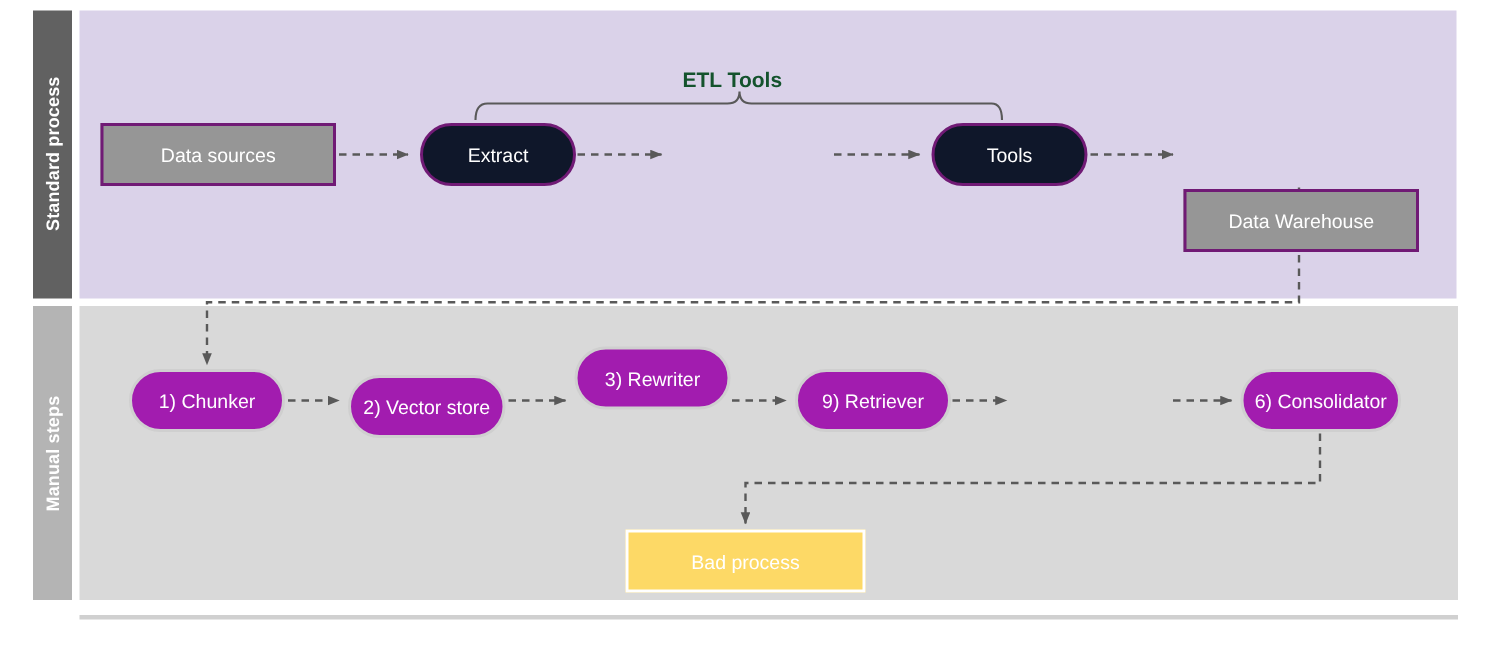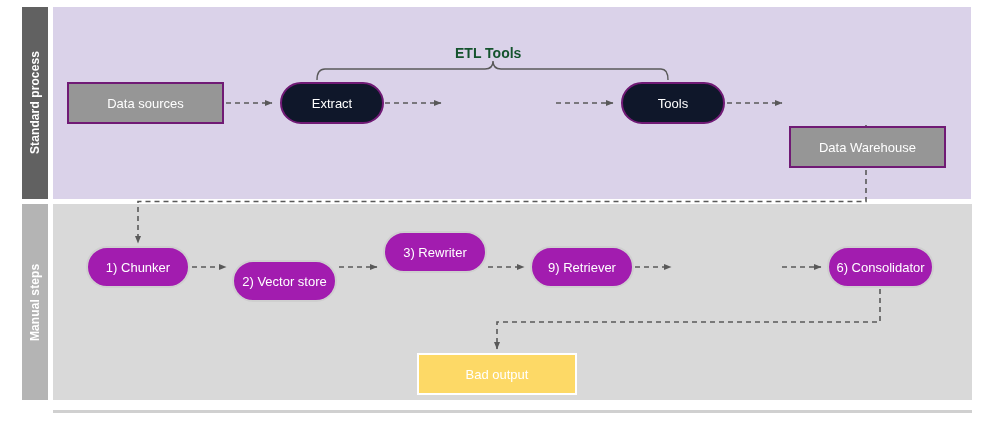--- a/index.html
+++ b/index.html
@@ -139,24 +139,24 @@
 
   <div class="node pill pink" style="left:280px; top:82px; width:104px; height:42px;">Extract</div>
 
 
   <div class="node pill pink" style="left:621px; top:82px; width:104px; height:42px;">Tools</div>
 
   <div class="node rect gray" style="left:789px; top:82px; width:157px; height:42px;margin-top:44px;">Data Warehouse</div>
 
   <div class="node pill lgray" style="left:86px; top:246px; width:104px; height:42px;">1) Chunker</div>
 
-  <div class="node pill lgray" style="left:232px; top:260px; width:105px; height:42px;">2) Vector store</div>
+  <div class="node pill lgray" style="left:232px; top:250px; width:105px; height:42px;">2) Vector store</div>
 
   <div class="node pill lgray" style="left:383px; top:231px; width:104px; height:42px;">3) Rewriter</div>
 
   <div class="node pill lgray" style="left:530px; top:246px; width:104px; height:42px;">9) Retriever</div>
 
 
   <div class="node pill lgray" style="left:827px; top:246px; width:107px; height:42px;">6) Consolidator</div>
 
-  <div class="node rect yellow" style="left:417px; top:353px; width:160px; height:42px;">Bad output</div>
+  <div class="node rect yellow" style="left:417px; top:353px; width:160px; height:42px;">Bad process</div>
 
 </div>
 
 </body></html>

